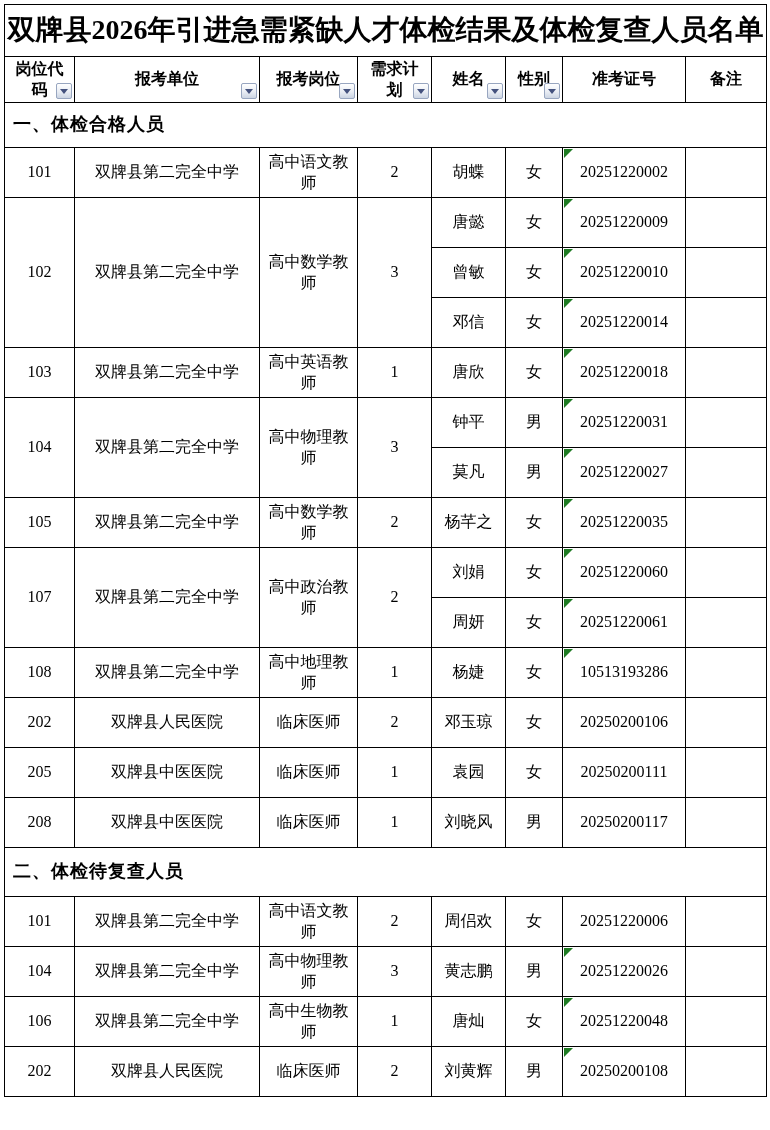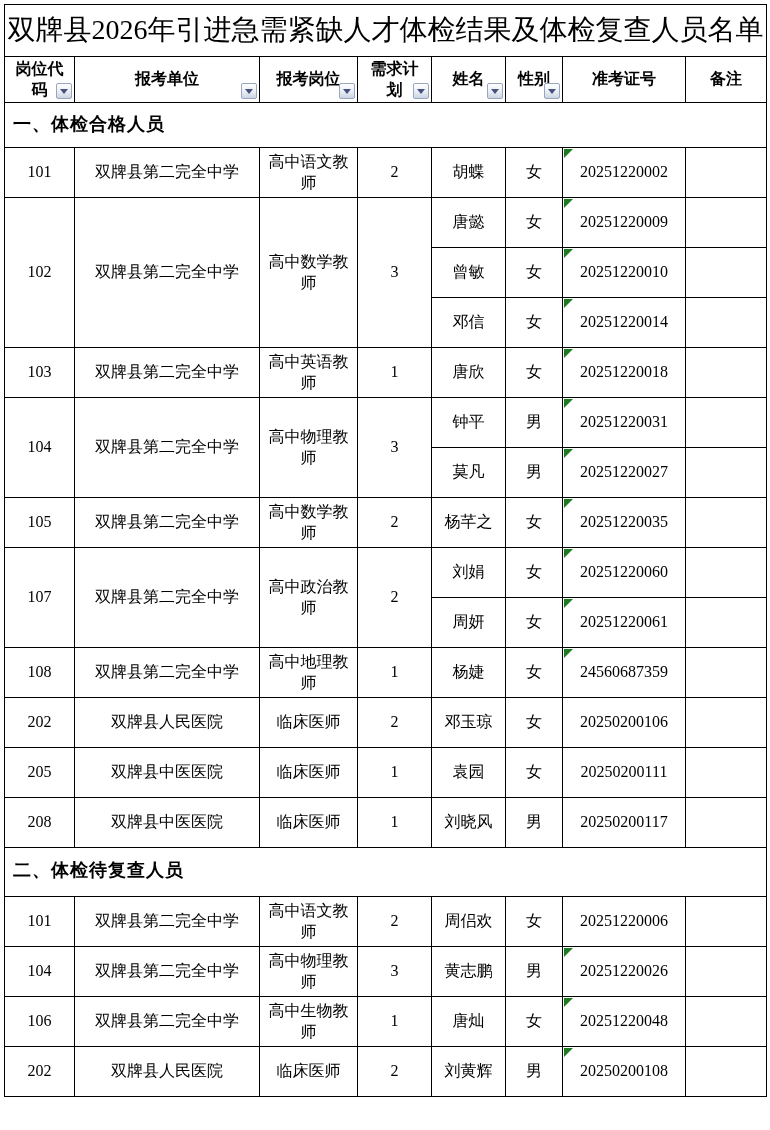--- a/index.html
+++ b/index.html
@@ -10,21 +10,21 @@
     overflow:hidden;
   }
   .wrap{padding:4px 0 0 4px;}
   table.roster{border-collapse:collapse;table-layout:fixed;width:762px;}
   .roster td,.roster th{
     border:1px solid #000;text-align:center;vertical-align:middle;
     position:relative;padding:0 4px;font-size:16px;line-height:1.3;
     font-weight:normal;overflow:hidden;
   }
   .roster th{font-weight:bold;padding:0 10px;}
-  tr.title-row td{font-size:28px;font-weight:normal;padding:0 2px;white-space:nowrap;}
+  tr.title-row td{font-size:28px;font-weight:bold;padding:0 2px;white-space:nowrap;}
   td.section{
     text-align:left;font-weight:bold;font-size:18px;
     padding:0 0 0 8px;letter-spacing:1px;
   }
   td.c-unit{padding:8px 6px;}
   td.c-position{padding:0 4px;}
   td.c-ticket{padding:8px 2px;}
   .filter-btn{
     position:absolute;right:2px;bottom:3px;width:16px;height:16px;
     border:1px solid #98a6c0;border-radius:2px;
@@ -173,21 +173,21 @@
           <td class="c-ticket"><span class="flag"></span><span>20251220061</span></td>
           <td class="c-remark"></td>
         </tr>
         <tr style="height: 50px; font-family: Liberation Serif, serif;">
           <td class="c-code" rowspan="1">108</td>
           <td class="c-unit" rowspan="1">双牌县第二完全中学</td>
           <td class="c-position" rowspan="1">高中地理教师</td>
           <td class="c-plan" rowspan="1">1</td>
           <td class="c-name">杨婕</td>
           <td class="c-gender">女</td>
-          <td class="c-ticket"><span class="flag"></span><span>24560687359</span></td>
+          <td class="c-ticket"><span class="flag"></span><span>10513193286</span></td>
           <td class="c-remark"></td>
         </tr>
         <tr style="height: 50px;">
           <td class="c-code" rowspan="1">202</td>
           <td class="c-unit" rowspan="1">双牌县人民医院</td>
           <td class="c-position" rowspan="1">临床医师</td>
           <td class="c-plan" rowspan="1">2</td>
           <td class="c-name">邓玉琼</td>
           <td class="c-gender">女</td>
           <td class="c-ticket"><span>20250200106</span></td>
@@ -206,21 +206,21 @@
         <tr style="height: 50px;">
           <td class="c-code" rowspan="1">208</td>
           <td class="c-unit" rowspan="1">双牌县中医医院</td>
           <td class="c-position" rowspan="1">临床医师</td>
           <td class="c-plan" rowspan="1">1</td>
           <td class="c-name">刘晓风</td>
           <td class="c-gender">男</td>
           <td class="c-ticket"><span>20250200117</span></td>
           <td class="c-remark"></td>
         </tr>
-        <tr style="height: 49px; font-family: Liberation Mono, monospace;">
+        <tr style="height: 49px;">
           <td class="section" colspan="8">二、体检待复查人员</td>
         </tr>
         <tr style="height: 50px;">
           <td class="c-code" rowspan="1">101</td>
           <td class="c-unit" rowspan="1">双牌县第二完全中学</td>
           <td class="c-position" rowspan="1">高中语文教师</td>
           <td class="c-plan" rowspan="1">2</td>
           <td class="c-name">周侣欢</td>
           <td class="c-gender">女</td>
           <td class="c-ticket"><span>20251220006</span></td>

